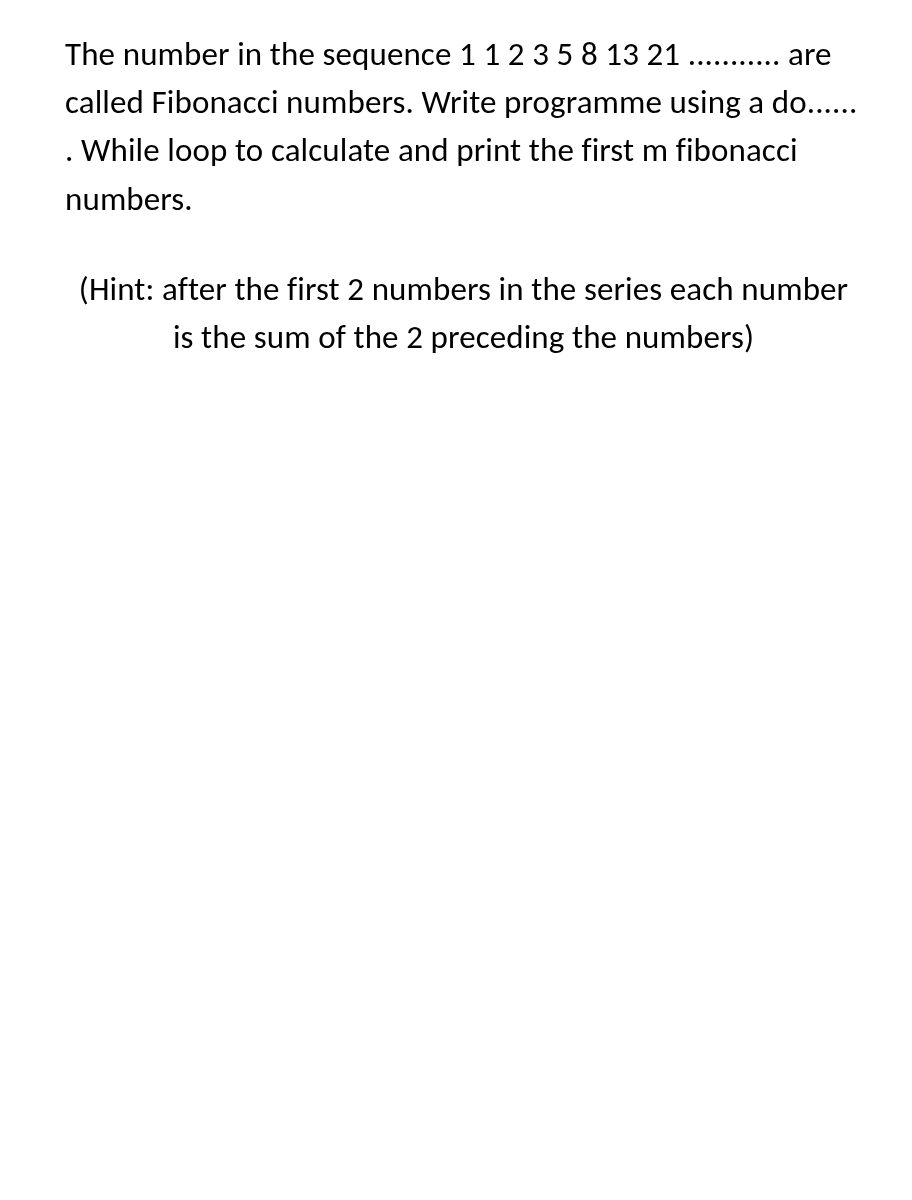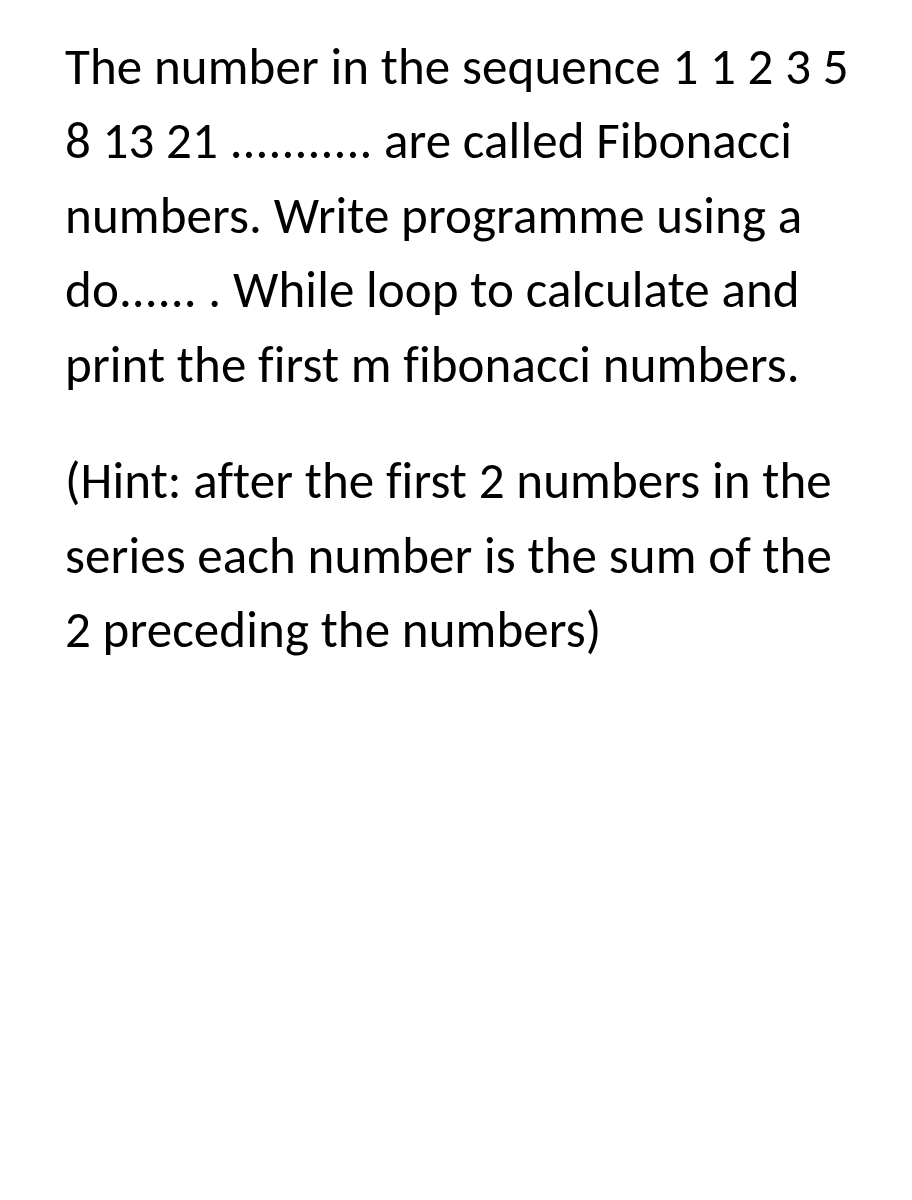--- a/index.html
+++ b/index.html
@@ -9,26 +9,27 @@
     }
     body {
       width: 912px;
       height: 1200px;
       background: #ffffff;
       font-family: Calibri, Arial, sans-serif;
       padding: 30px 50px 30px 65px;
       color: #000000;
     }
     .paragraph {
-      font-size: 51px;
+      font-size: 33px;
       line-height: 1.46;
       margin-bottom: 42px;
       letter-spacing: 0.1px;
     }
     .paragraph:last-child {
       margin-bottom: 12px;
+      text-align: center;
     }
   </style>
 </head>
 <body>
 
 <div class="paragraph">The number in the sequence 1 1 2 3 5 8 13 21 ........... are called Fibonacci numbers. Write programme using a do...... . While loop to calculate and print the first m fibonacci numbers.</div>
 <div class="paragraph">(Hint: after the first 2 numbers in the series each number is the sum of the 2 preceding the numbers)</div>
 
 </body></html>

